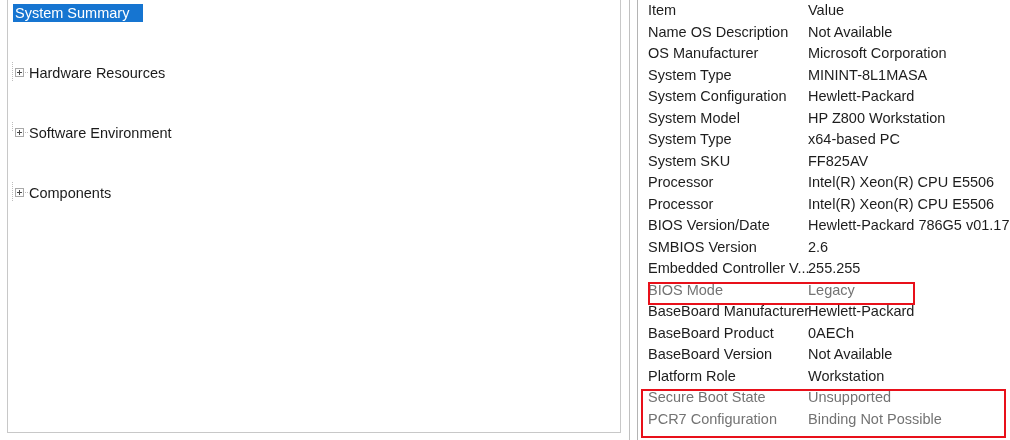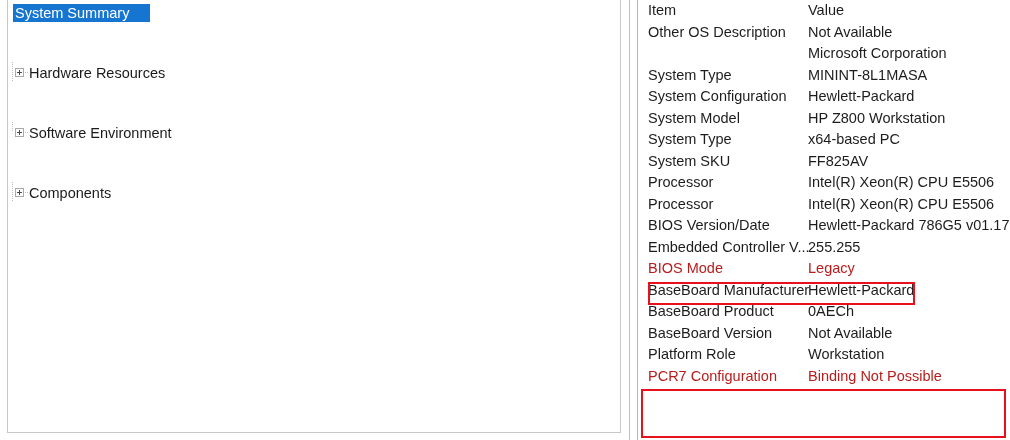--- a/index.html
+++ b/index.html
@@ -53,21 +53,21 @@
   }
 
   .tree-item.root {
     padding-left: 5px;
   }
 
   .tree-item .sel {
     display: inline-block;
     background: #1675d1;
     color: #ffffff;
-    padding: 0 21px 0 2px;
+    padding: 0 14px 0 2px;
     line-height: 18px;
     height: 18px;
     vertical-align: middle;
   }
 
   .tree-item.child {
     padding-left: 0px;
     margin-top: 40px;
   }
 
@@ -186,21 +186,21 @@
     white-space: nowrap;
   }
 
   .row.header .cell-item,
   .row.header .cell-value {
     color: #1d1d1d;
   }
 
   .row.highlighted .cell-item,
   .row.highlighted .cell-value {
-    color: #b91c1c;
+    color: #737373;
   }
 
   
   .annot {
     position: absolute;
     border: 2px solid #e8101a;
     pointer-events: none;
   }
 
   #annot-bios {
@@ -236,24 +236,25 @@
   <div class="detail-panel">
     <div class="detail-inner">
 
       <div class="row header">
         <span class="cell-item">Item</span>
         <span class="cell-value">Value</span>
       </div>
 
       <div id="detail-rows">
           <div class="row">
-            <span class="cell-item">Other OS Description</span>
+            <span class="cell-item">Name OS Description</span>
             <span class="cell-value">Not Available</span>
           </div>
           <div class="row">
+            <span class="cell-item">OS Manufacturer</span>
             <span class="cell-value">Microsoft Corporation</span>
           </div>
           <div class="row">
             <span class="cell-item">System Type</span>
             <span class="cell-value">MININT-8L1MASA</span>
           </div>
           <div class="row">
             <span class="cell-item">System Configuration</span>
             <span class="cell-value">Hewlett-Packard</span>
           </div>
@@ -273,20 +274,24 @@
             <span class="cell-item">Processor</span>
             <span class="cell-value">Intel(R) Xeon(R) CPU          E5506</span>
           </div>
           <div class="row">
             <span class="cell-item">Processor</span>
             <span class="cell-value">Intel(R) Xeon(R) CPU          E5506</span>
           </div>
           <div class="row">
             <span class="cell-item">BIOS Version/Date</span>
             <span class="cell-value">Hewlett-Packard 786G5 v01.17, 8/</span>
+          </div>
+          <div class="row">
+            <span class="cell-item">SMBIOS Version</span>
+            <span class="cell-value">2.6</span>
           </div>
           <div class="row">
             <span class="cell-item">Embedded Controller V...</span>
             <span class="cell-value">255.255</span>
           </div>
           <div class="row highlighted">
             <span class="cell-item">BIOS Mode</span>
             <span class="cell-value">Legacy</span>
           </div>
           <div class="row">
@@ -297,20 +302,24 @@
             <span class="cell-item">BaseBoard Product</span>
             <span class="cell-value">0AECh</span>
           </div>
           <div class="row">
             <span class="cell-item">BaseBoard Version</span>
             <span class="cell-value">Not Available</span>
           </div>
           <div class="row">
             <span class="cell-item">Platform Role</span>
             <span class="cell-value">Workstation</span>
+          </div>
+          <div class="row highlighted">
+            <span class="cell-item">Secure Boot State</span>
+            <span class="cell-value">Unsupported</span>
           </div>
           <div class="row highlighted">
             <span class="cell-item">PCR7 Configuration</span>
             <span class="cell-value">Binding Not Possible</span>
           </div>
         </div>
 
       <div class="annot" id="annot-bios"></div>
       <div class="annot" id="annot-secure"></div>
     </div>

